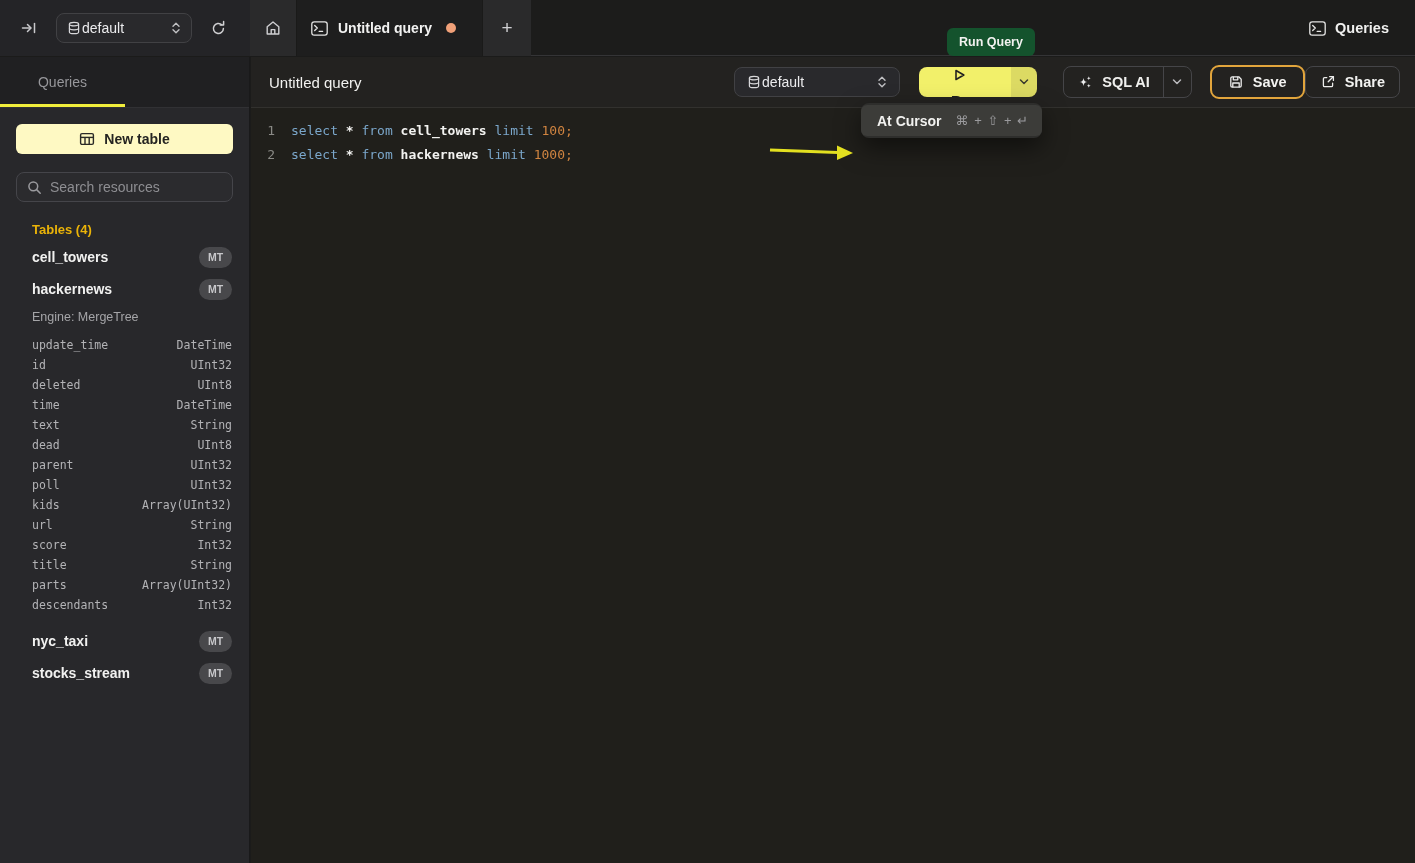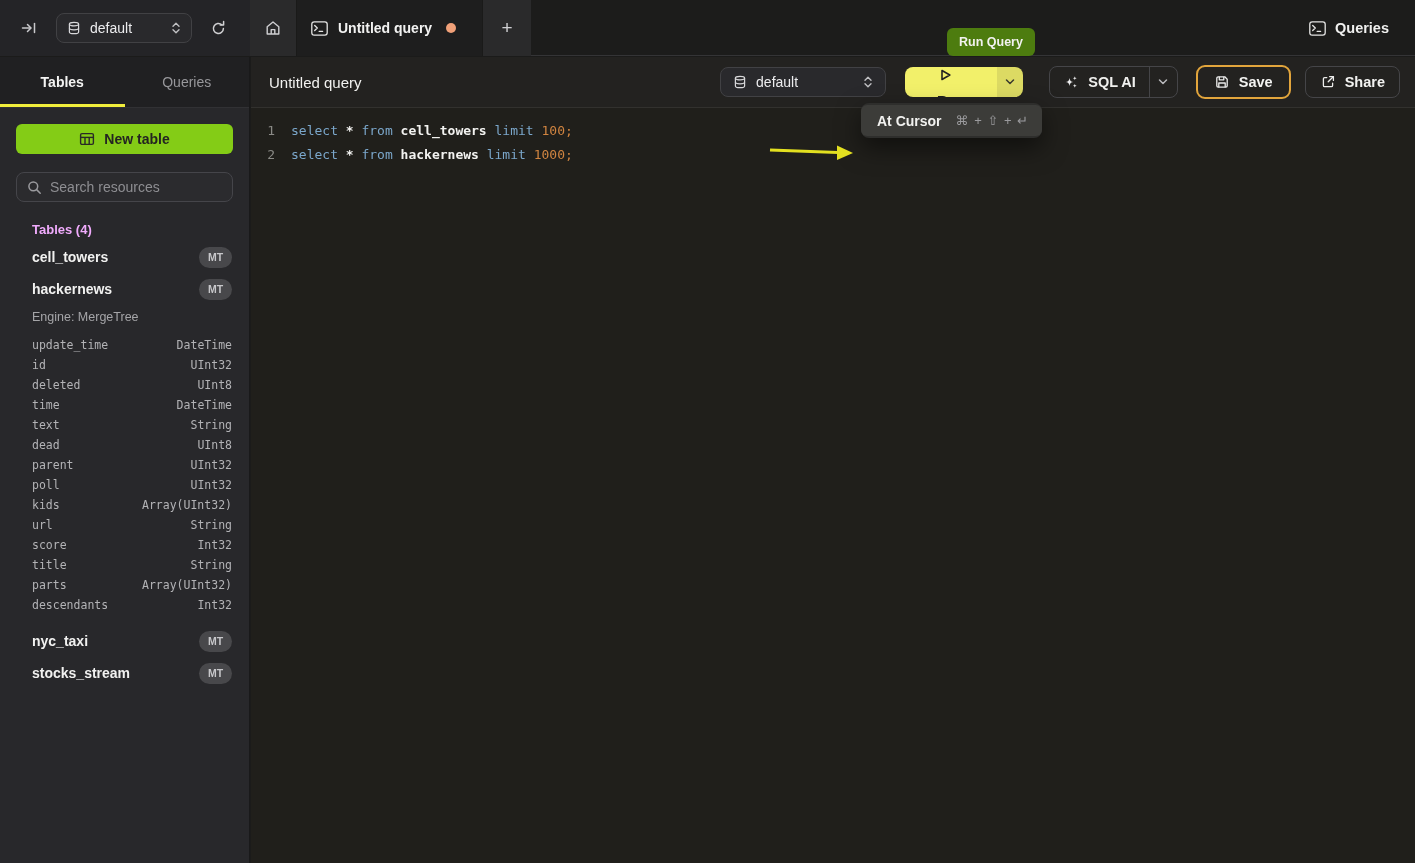--- a/index.html
+++ b/index.html
@@ -11,21 +11,21 @@
             background:#1c1c1b; border-bottom:1px solid #343436; }
   #topbar-left { position:absolute; left:0; top:0; width:250px; height:56px;
                  background:#242427; display:flex; align-items:center; }
   .icon-btn { display:flex; align-items:center; justify-content:center;
               width:30px; height:30px; color:#c9c9cc; cursor:pointer; }
   #collapse-btn { margin-left:14px; }
   .select-box { height:30px; background:#29292c; border:1px solid #414144;
                 border-radius:8px; display:flex; align-items:center;
                 color:#ececee; font-size:14px; cursor:pointer; }
   #topbar-select { width:136px; margin-left:12px; padding:0 10px; }
-  .select-box .sel-label { flex:1; padding-left:9px; font-weight:400; }
+  .select-box .sel-label { flex:1; padding-left:1px; font-weight:400; }
   #refresh-btn { margin-left:11px; }
 
   #tabstrip { position:absolute; left:250px; top:0; height:56px; width:281px;
               background:#2a2a2b; display:flex; }
   .strip-seg { height:56px; display:flex; align-items:center; justify-content:center; }
   #home-seg { width:47px; border-right:1px solid #1a1a19; color:#d2d2d4; cursor:pointer; }
   #active-tab { width:185px; background:#1e1e1e; display:flex; align-items:center;
                 padding:0 14px; cursor:pointer; }
   #active-tab .tab-label { color:#f2f2f1; font-size:14px; font-weight:600; margin-left:10px; }
   .dirty-dot { width:10px; height:10px; border-radius:50%; background:#f0a078; margin-left:14px; }
@@ -40,30 +40,30 @@
   #sidebar { position:absolute; left:0; top:57px; width:250px; height:806px;
              background:#28282b; border-right:1px solid #19191a; }
   #sidebar-tabs { position:relative; height:51px; background:#202022;
                   border-bottom:1px solid #313134; display:flex; }
   .side-tab { width:125px; display:flex; align-items:center; justify-content:center;
               font-size:14px; cursor:pointer; }
   .side-tab.active { color:#f4f4f3; font-weight:700; }
   .side-tab.inactive { color:#97979b; font-weight:500; }
   #tab-underline { position:absolute; left:0; bottom:0; width:125px; height:3px; background:#f0ed3c; }
 
-  #new-table-btn { margin:16px 16px 0; height:30px; background:#84cc16; border-radius:6px;
+  #new-table-btn { margin:16px 16px 0; height:30px; background:#fef9c3; border-radius:6px;
                    display:flex; align-items:center; justify-content:center; gap:9px;
                    color:#242421; font-size:14px; font-weight:600; cursor:pointer; }
   #search-box { margin:18px 16px 0; height:30px; border:1px solid #45454a; border-radius:8px;
                 display:flex; align-items:center; padding:0 10px; gap:8px; background:#2b2b2e; }
   #search-box input { flex:1; background:transparent; border:none; outline:none;
                       color:#e8e8e8; font-size:14px; font-family:"Liberation Sans",sans-serif; }
   #search-box input::placeholder { color:#8e8e92; }
 
-  #tables-header { margin:20px 0 4px; padding-left:32px; color:#f0abfc;
+  #tables-header { margin:20px 0 4px; padding-left:32px; color:#eab308;
                    font-size:13px; font-weight:600; }
   .tbl-row { height:32px; display:flex; align-items:center; padding:0 17px 0 32px; cursor:pointer; }
   .tbl-name { flex:1; color:#f1f1f0; font-size:14px; font-weight:600; }
   .mt-badge { width:33px; height:21px; background:#48484b; border-radius:11px; color:#c7c7ca;
               font-size:10.5px; font-weight:700; display:flex; align-items:center; justify-content:center; }
   .tbl-engine { height:24px; padding-left:32px; color:#a5a5a8; font-size:12.5px;
                 display:flex; align-items:center; }
   .col-list { padding:6px 0 10px; }
   .col-row { height:20px; display:flex; align-items:center; padding:0 17px 0 32px;
              font-family:"DejaVu Sans Mono", monospace; font-size:11.5px; color:#b3b3b6; }
@@ -84,37 +84,37 @@
                justify-content:center; color:#3a3a2e; }
   #sqlai-btn { margin-left:26px; height:32px; border:1px solid #454548; border-radius:8px;
                display:flex; align-items:center; cursor:pointer; color:#f0f0ee; }
   #sqlai-main { display:flex; align-items:center; gap:9px; padding:0 13px;
                 font-size:14.5px; font-weight:600; }
   #sqlai-caret { width:28px; height:32px; border-left:1px solid #454548; display:flex;
                  align-items:center; justify-content:center; color:#b9b9bc; }
   #save-btn { margin-left:18px; height:34px; border:2px solid #e2a53c; border-radius:9px;
               display:flex; align-items:center; gap:9px; padding:0 16px; cursor:pointer;
               color:#f3f3f1; font-size:14.5px; font-weight:600; background:#232220; }
-  #share-btn { margin-left:14px; height:32px; border:1px solid #454548; border-radius:8px;
+  #share-btn { margin-left:0; height:32px; border:1px solid #454548; border-radius:8px;
                display:flex; align-items:center; gap:9px; padding:0 14px; cursor:pointer;
                color:#f3f3f1; font-size:14.5px; font-weight:600; }
 
   
   #code-lines { padding-top:10px; font-family:"DejaVu Sans Mono", monospace; font-size:13px; }
   .code-line { height:24px; display:flex; align-items:center; }
   .ln { width:24px; text-align:right; margin-right:16px; color:#8a8a86; }
   .tok { white-space:pre; }
   .tok-kw { color:#7ba7cb; }
   .tok-pl { color:#e8e8e6; }
   .tok-id { color:#f2f2f0; font-weight:700; }
   .tok-num { color:#d08440; }
 
   
   #run-tooltip { position:absolute; left:947px; top:28px; height:28px; padding:0 12px;
-                 background:#4d7c0f; border-radius:6px; display:flex; align-items:center;
+                 background:#14532d; border-radius:6px; display:flex; align-items:center;
                  color:#f2f2f0; font-size:12.5px; font-weight:600; }
   #run-menu { position:absolute; left:861px; top:103px; width:181px; background:#2e2e2c;
               border-radius:8px; box-shadow:0 10px 24px rgba(0,0,0,.5); padding:1px 0; }
   .menu-item { height:31px; display:flex; align-items:center; padding:0 13px 0 16px;
                cursor:pointer; border-radius:6px; margin:1px 0; }
   .menu-item.hl { background:#3c3c39; }
   .mi-label { flex:1; color:#f2f2f0; font-size:14px; font-weight:600; }
   .mi-shortcut { color:#9b9b9e; font-size:13px; letter-spacing:1px; }
   #arrow-annotation { position:absolute; left:762px; top:140px; }
 
@@ -188,21 +188,20 @@
         <polyline points="3.7,4.5 6.3,7 3.7,9.5"></polyline>
           <line x1="8.2" y1="10.4" x2="11.6" y2="10.4"></line>
       </svg>
     </span>
     <span>Queries</span>
   </div>
 </div>
 
 <div id="sidebar">
   <div id="sidebar-tabs">
-    <div class="side-tab active">Tables</div>
     <div class="side-tab inactive">Queries</div>
     <div id="tab-underline"></div>
   </div>
 
   <div id="new-table-btn">
     <span>
       <svg width="16" height="16" viewBox="0 0 16 16" fill="none" stroke="#2a2a27" stroke-width="1.4" stroke-linejoin="round">
         <rect x="1.6" y="2.6" width="12.8" height="10.8" rx="1.4"></rect>
         <line x1="1.6" y1="6.4" x2="14.4" y2="6.4"></line>
         <line x1="6" y1="6.4" x2="6" y2="13.4"></line>

